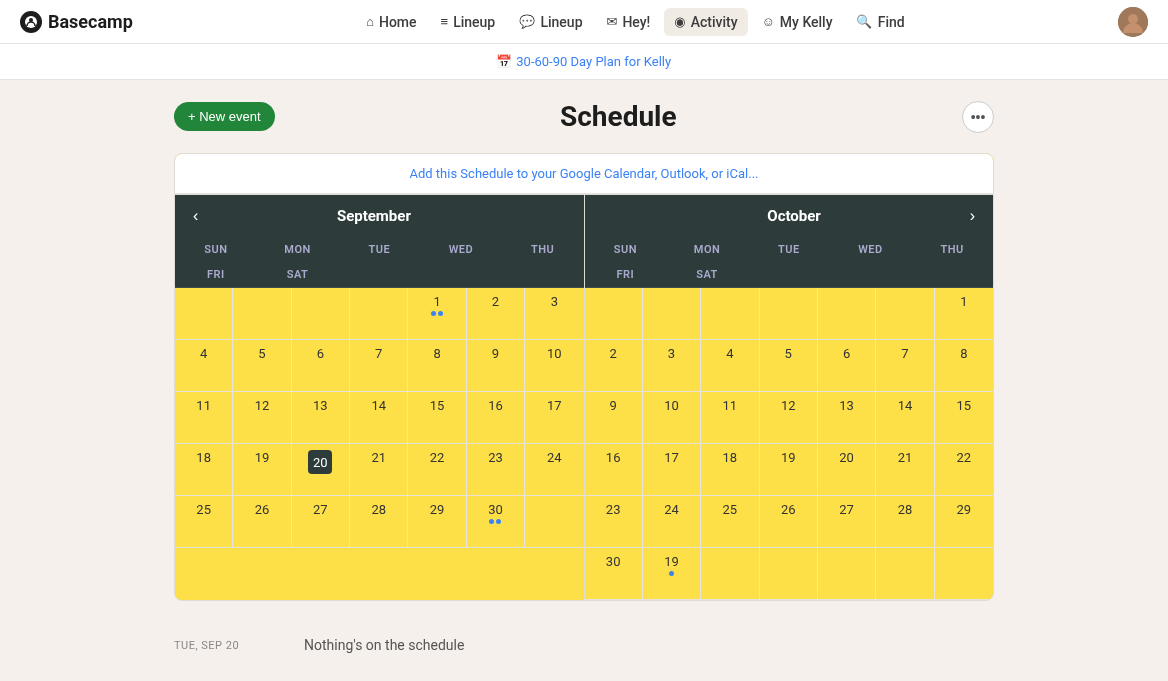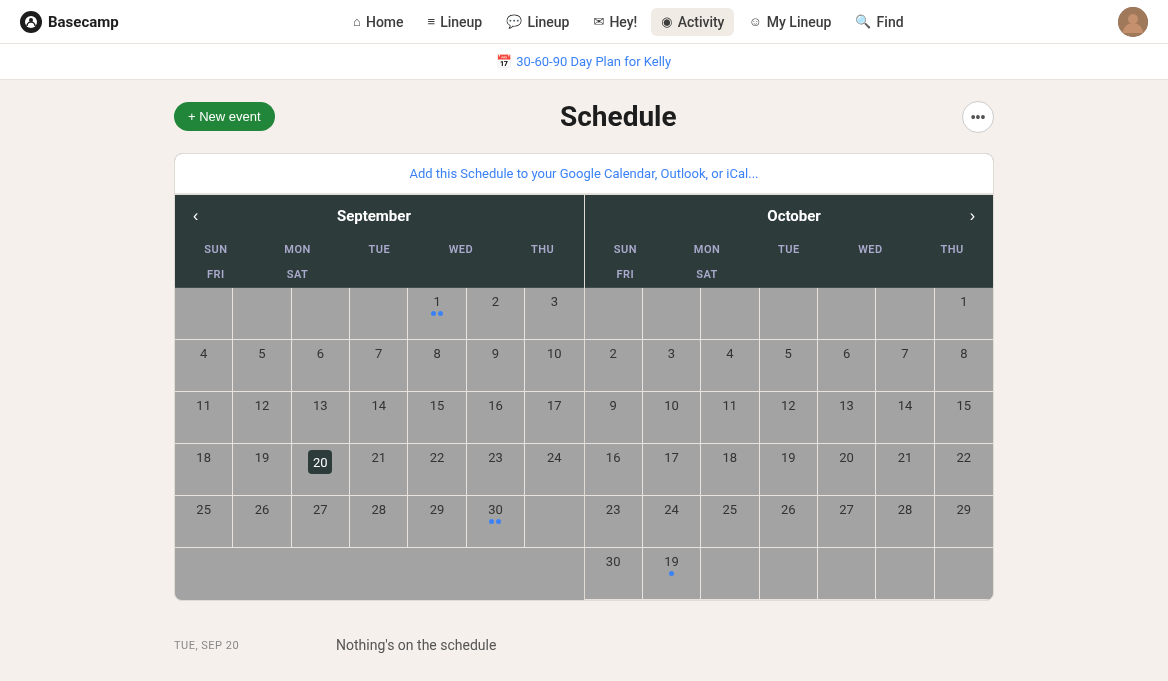--- a/index.html
+++ b/index.html
@@ -18,21 +18,21 @@
       align-items: center;
       padding: 0 20px;
       height: 44px;
       position: relative;
     }
     .topnav-logo {
       display: flex;
       align-items: center;
       gap: 6px;
       font-weight: 700;
-      font-size: 15px;
+      font-size: 18px;
       color: #1d1d1d;
       text-decoration: none;
       margin-right: 20px;
     }
     .topnav-logo-icon {
       width: 22px;
       height: 22px;
       background: #1d1d1d;
       border-radius: 50%;
       display: flex;
@@ -124,21 +124,21 @@
       cursor: pointer;
       display: flex;
       align-items: center;
       justify-content: center;
       font-size: 14px;
       color: #555;
     }
 
     
     .calendar-container {
-      background: #a3a3a3;
+      background: #fde047;
       border-radius: 8px;
       border: 1px solid #e0dbd5;
       overflow: hidden;
       margin: 0 10px 20px;
     }
     .ical-link {
       text-align: center;
       padding: 12px;
       font-size: 13px;
       background: #fff;
@@ -253,21 +253,20 @@
       min-width: 100px;
       padding-top: 2px;
     }
     .day-content {
       flex: 1;
     }
     .nothing-label {
       color: #555;
       font-size: 14px;
       margin-bottom: 10px;
-      margin-left: 32px;
     }
     .add-event-btn {
       background: #fff;
       border: 1px solid #ccc;
       border-radius: 20px;
       padding: 5px 14px;
       font-size: 13px;
       color: #444;
       cursor: pointer;
       margin-top: 24px;
@@ -304,21 +303,21 @@
     <a class="topnav-link" href="#">
       <span class="nav-icon">✉</span>
       <span>Hey!</span>
     </a>
     <a class="topnav-link active" href="#">
       <span class="nav-icon">◉</span>
       <span>Activity</span>
     </a>
     <a class="topnav-link" href="#">
       <span class="nav-icon">☺</span>
-      <span>My Lineup</span>
+      <span>My Kelly</span>
     </a>
     <a class="topnav-link" href="#">
       <span class="nav-icon">🔍</span>
       <span>Find</span>
     </a>
   </div>
 
   <div class="topnav-avatar">
     <svg width="30" height="30" viewBox="0 0 30 30">
       <circle cx="15" cy="15" r="15" fill="#a0785a"></circle>

